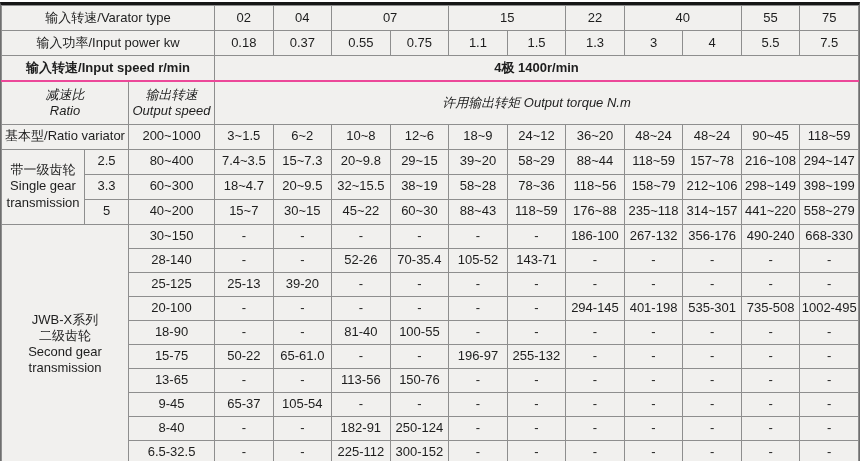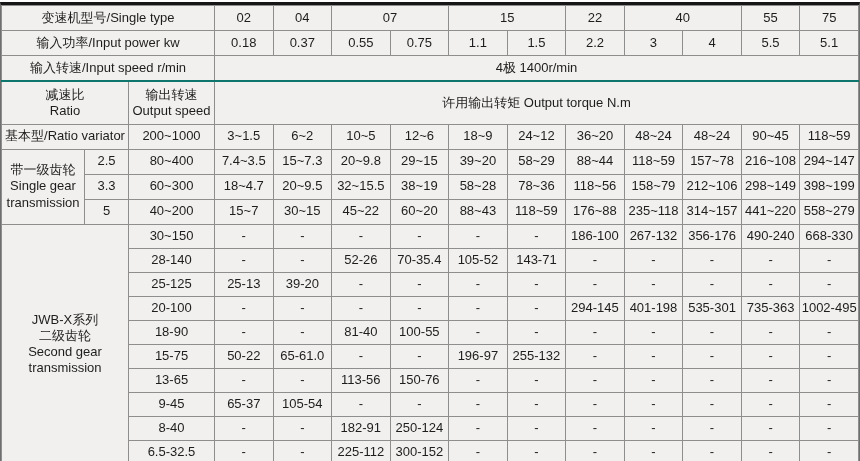--- a/index.html
+++ b/index.html
@@ -24,82 +24,82 @@
     text-align:center;
     vertical-align:middle;
     font-size:13px;
     color:#1d1d1d;
     padding:0 1px;
     height:24px;
     white-space:pre-line;
     line-height:1.25;
     overflow:hidden;
   }
-  tr.thick td{border-bottom:2px solid #0f766e;}
-  tr.tall{height:43px;}
+  tr.thick td{border-bottom:2px solid #ec4899;font-weight:bold;}
+  tr.tall{height:43px;font-style:italic;}
   tr.sg td{height:23px;}
   td.lab{font-size:13px;}
   col.l1{width:83px;}
   col.l2{width:44px;}
   col.l3{width:86px;}
 </style>
 </head>
 <body>
 
 <div class="wrap">
   <table>
     <colgroup>
       <col class="l1">
         <col class="l2">
         <col class="l3">
       <col span="11">
     </colgroup>
     <tbody id="tb">
         <tr>
-          <td colspan="3" class="lab">变速机型号/Single type</td>
+          <td colspan="3" class="lab">输入转速/Varator type</td>
           <td colspan="1">02</td>
           <td colspan="1">04</td>
           <td colspan="2">07</td>
           <td colspan="2">15</td>
           <td colspan="1">22</td>
           <td colspan="2">40</td>
           <td colspan="1">55</td>
           <td colspan="1">75</td>
         </tr>
         <tr>
           <td colspan="3" class="lab">输入功率/Input power kw</td>
           <td>0.18</td>
           <td>0.37</td>
           <td>0.55</td>
           <td>0.75</td>
           <td>1.1</td>
           <td>1.5</td>
-          <td>2.2</td>
+          <td>1.3</td>
           <td>3</td>
           <td>4</td>
           <td>5.5</td>
-          <td>5.1</td>
+          <td>7.5</td>
         </tr>
         <tr class="thick">
           <td colspan="3" class="lab">输入转速/Input speed r/min</td>
           <td colspan="11">4极 1400r/min</td>
         </tr>
         <tr class="tall">
           <td colspan="2" class="lab">减速比
 Ratio</td>
           <td class="lab">输出转速
 Output speed</td>
           <td colspan="11" class="lab">许用输出转矩 Output torque N.m</td>
         </tr>
         <tr>
           <td colspan="2" rowspan="1" class="lab">基本型/Ratio variator</td>
           <td>200~1000</td>
           <td>3~1.5</td>
           <td>6~2</td>
-          <td>10~5</td>
+          <td>10~8</td>
           <td>12~6</td>
           <td>18~9</td>
           <td>24~12</td>
           <td>36~20</td>
           <td>48~24</td>
           <td>48~24</td>
           <td>90~45</td>
           <td>118~59</td>
         </tr>
         <tr>
@@ -134,21 +134,21 @@
           <td>212~106</td>
           <td>298~149</td>
           <td>398~199</td>
         </tr>
         <tr>
           <td>5</td>
           <td>40~200</td>
           <td>15~7</td>
           <td>30~15</td>
           <td>45~22</td>
-          <td>60~20</td>
+          <td>60~30</td>
           <td>88~43</td>
           <td>118~59</td>
           <td>176~88</td>
           <td>235~118</td>
           <td>314~157</td>
           <td>441~220</td>
           <td>558~279</td>
         </tr>
         <tr class="sg">
           <td colspan="2" rowspan="10" class="lab">JWB-X系列
@@ -200,21 +200,21 @@
           <td>20-100</td>
           <td>-</td>
           <td>-</td>
           <td>-</td>
           <td>-</td>
           <td>-</td>
           <td>-</td>
           <td>294-145</td>
           <td>401-198</td>
           <td>535-301</td>
-          <td>735-363</td>
+          <td>735-508</td>
           <td>1002-495</td>
         </tr>
         <tr class="sg">
           <td>18-90</td>
           <td>-</td>
           <td>-</td>
           <td>81-40</td>
           <td>100-55</td>
           <td>-</td>
           <td>-</td>

